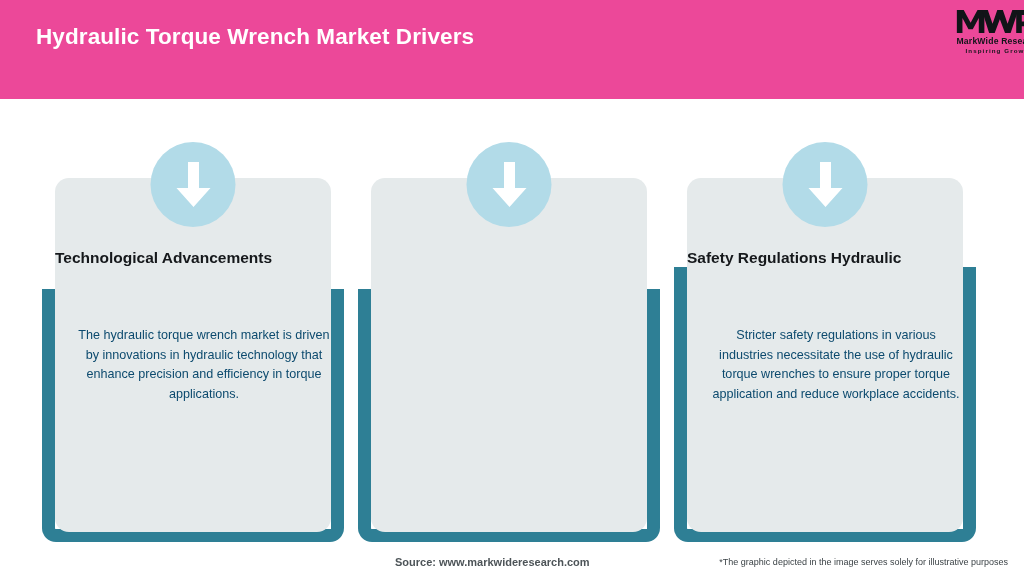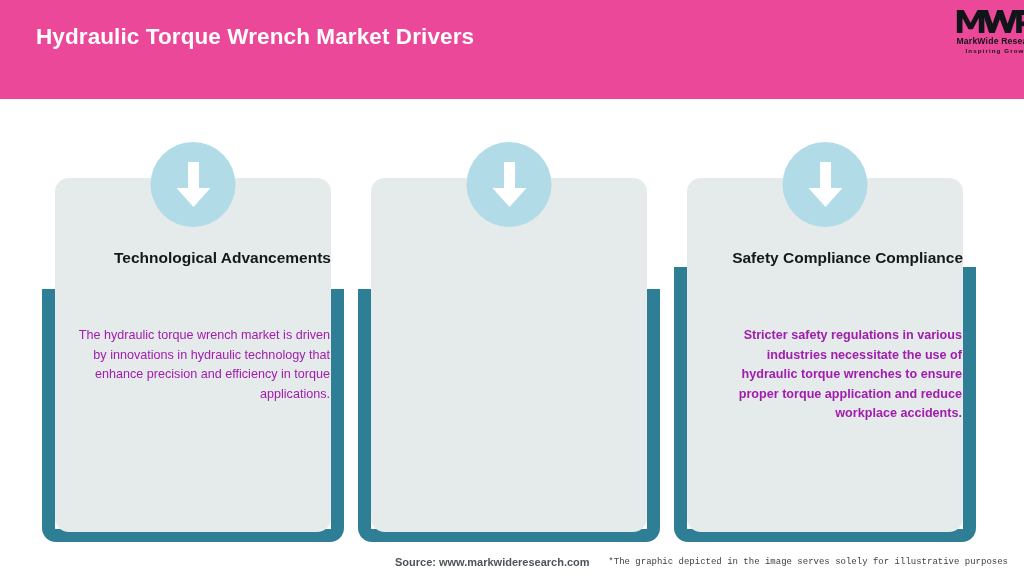--- a/index.html
+++ b/index.html
@@ -129,56 +129,55 @@
     align-items: center;
     justify-content: center;
   }
   .badge svg { display: block; }
 
   .card-title {
     position: absolute;
     left: 13px;
     top: 148px;
     width: 276px;
-    text-align: right;
+    text-align: left;
     font-size: 15.5px;
     font-weight: bold;
     color: #15181b;
     line-height: 22px;
   }
   .card-body {
     position: absolute;
     left: 36px;
     top: 227px;
     width: 252px;
     font-size: 12.6px;
-    color: #a21caf;
+    color: #0c4a6e;
     line-height: 19.5px;
-    text-align: right;
-  }
-  .card-wrap.c3 .card-body { top: 227px; font-weight: bold; }
+    text-align: center;
+  }
+  .card-wrap.c3 .card-body { top: 227px; }
 
   
   .footer-source {
     position: absolute;
     left: 395px;
     top: 556px;
     font-size: 11px;
     font-weight: bold;
     color: #4d5458;
     white-space: nowrap;
   }
   .footer-note {
     position: absolute;
     right: 16px;
     top: 557px;
     font-size: 9px;
     color: #3c4347;
     white-space: nowrap;
-    font-family: Liberation Mono, monospace;
   }
 </style>
 </head>
 <body>
 
 <div class="header">
   <div class="header-title">Hydraulic Torque Wrench Market Drivers</div>
 
   <div class="logo">
     <svg class="logo-mark" viewBox="0 0 200 62" aria-hidden="true">
@@ -221,20 +220,20 @@
   </div>
 
   <div class="card-wrap c3">
     <div class="frame"></div>
     <div class="panel"></div>
     <div class="badge">
       <svg width="38" height="46" viewBox="0 0 38 46" aria-hidden="true">
         <path d="M13.5 0 H24.5 V26 H36 L19 45 L2 26 H13.5 Z" fill="#ffffff"></path>
       </svg>
     </div>
-    <div class="card-title">Safety Compliance Compliance</div>
+    <div class="card-title">Safety Regulations Hydraulic</div>
     <div class="card-body">Stricter safety regulations in various industries necessitate the use of hydraulic torque wrenches to ensure proper torque application and reduce workplace accidents.</div>
   </div>
 
 </div>
 
 <div class="footer-source">Source: www.markwideresearch.com</div>
 <div class="footer-note">*The graphic depicted in the image serves solely for illustrative purposes</div>
 
 </body></html>

